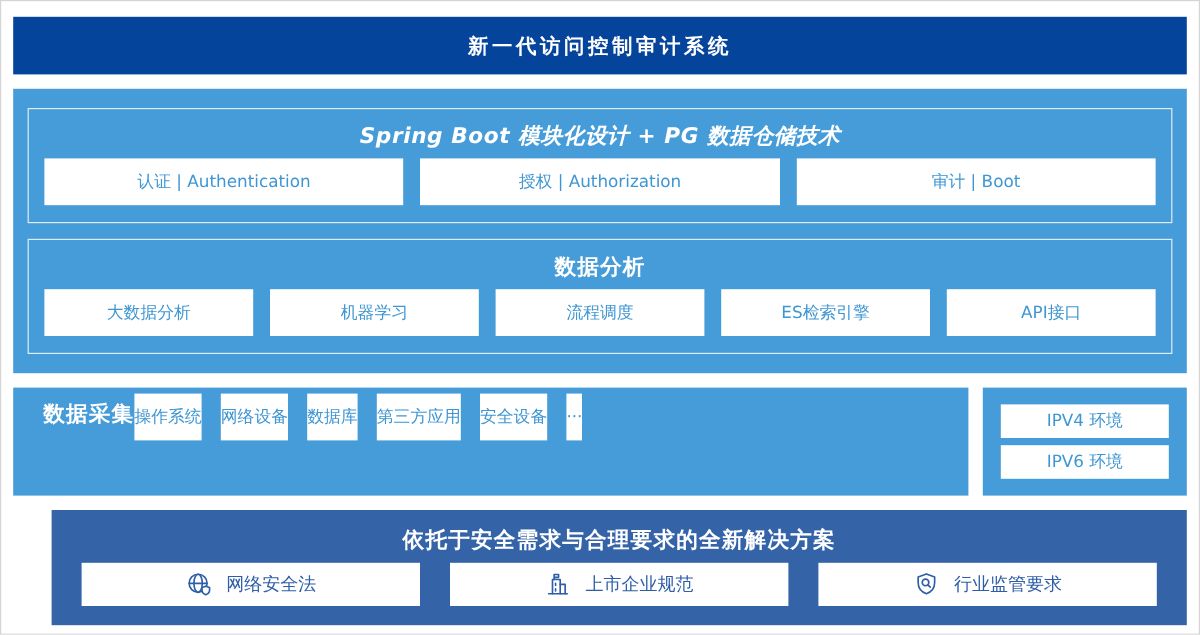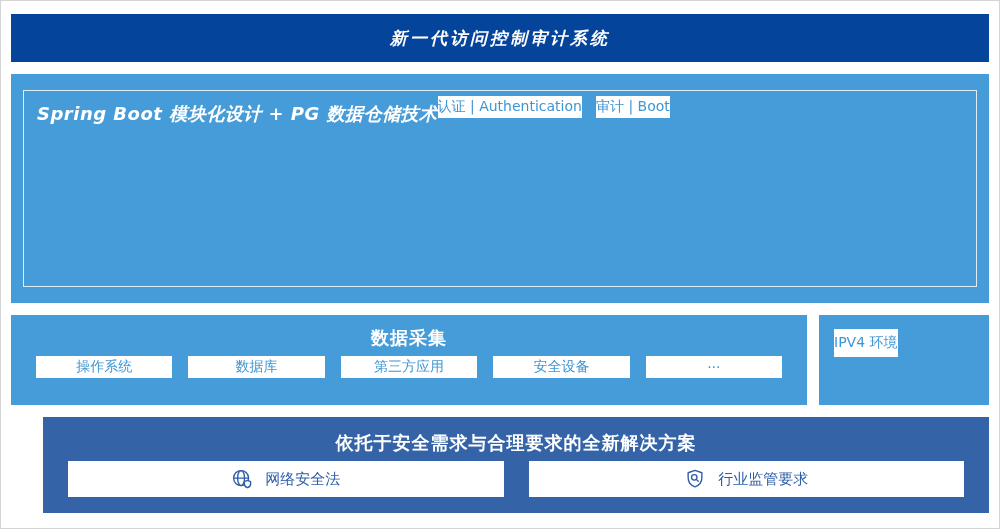--- a/index.html
+++ b/index.html
@@ -9,52 +9,52 @@
     width: 1000px; height: 529px; background: #fff;
     border: 1px solid #d5d5d5;
     padding: 13px 10px; margin: 0 auto;
     display: flex; flex-direction: column; gap: 12px;
   }
   .banner {
     flex: 0 0 48px; background: var(--dark-blue, #05449B);
     display: flex; align-items: center; justify-content: center;
   }
   .banner .title {
-    color: #fff; font-size: 17px; font-weight: bold; letter-spacing: 3px; font-style: italic;
+    color: #fff; font-size: 17px; font-weight: bold; letter-spacing: 3px;
   }
   .panel-light { background: var(--light-blue, #459CD8); }
   .panel-top {
     flex: 0 0 229px; padding: 16px 12px;
     display: flex; flex-direction: column; gap: 13px;
   }
   .sub-panel {
     flex: 1; border: 1px solid rgba(255,255,255,0.82);
-    padding: 5px 13px 14px; display: flex; flex-direction: row;
+    padding: 5px 13px 14px; display: flex; flex-direction: column;
   }
   .sub-title {
     height: 36px; line-height: 36px; text-align: center;
     color: #fff; font-size: 18px; font-weight: bold; letter-spacing: 1px;
   }
   .sub-title.italic { font-style: italic; letter-spacing: 0.5px; }
   .box-row { display: flex; gap: 14px; }
   .box {
-    flex: 1; height: 22px; background: #fff;
+    flex: 1; height: 39px; background: #fff;
     display: flex; align-items: center; justify-content: center;
     font-size: 14px; color: var(--box-text-light, #3E96D3);
     white-space: nowrap;
   }
   .row3 { flex: 0 0 90px; display: flex; gap: 12px; }
   .collection {
     flex: 1; padding: 5px 25px 14px;
-    display: flex; flex-direction: column;
+    display: flex; flex-direction: row;
   }
   .collection .box-row { gap: 16px; }
   .env {
     flex: 0 0 170px; padding: 14px 15px;
-    display: flex; flex-direction: row; gap: 6px;
+    display: flex; flex-direction: column; gap: 6px;
   }
   .env .box { height: 28px; flex: none; }
   .solution {
     flex: 0 0 96px; background: var(--medium-blue, #3463A8);
     padding: 10px 25px 16px; display: flex; flex-direction: column; margin-left: 32px;
   }
   .solution .sub-title { height: 32px; line-height: 32px; margin-bottom: 2px; }
   .solution .box-row { gap: 25px; }
   .solution .box { height: 36px; gap: 12px; font-size: 15px; color: var(--box-text-dark, #2E5EA8); }
   .icon { width: 22px; height: 22px; display: inline-flex; }
@@ -68,42 +68,55 @@
   <header class="banner">
     <div class="title">新一代访问控制审计系统</div>
   </header>
 
   <section class="panel-light panel-top">
 
     <div class="sub-panel">
       <div class="sub-title italic">Spring Boot 模块化设计 + PG 数据仓储技术</div>
       <div class="box-row">
         <div class="box">认证 | Authentication</div>
+        <div class="box">授权 | Authorization</div>
         <div class="box">审计 | Boot</div>
       </div>
     </div>
 
+    <div class="sub-panel">
+      <div class="sub-title">数据分析</div>
+      <div class="box-row">
+        <div class="box">大数据分析</div>
+        <div class="box">机器学习</div>
+        <div class="box">流程调度</div>
+        <div class="box">ES检索引擎</div>
+        <div class="box">API接口</div>
+      </div>
+    </div>
 
   </section>
 
   <div class="row3">
 
     <section class="panel-light collection">
       <div class="sub-title">数据采集</div>
       <div class="box-row">
         <div class="box">操作系统</div>
+        <div class="box">网络设备</div>
         <div class="box">数据库</div>
         <div class="box">第三方应用</div>
         <div class="box">安全设备</div>
         <div class="box">···</div>
       </div>
     </section>
 
     <section class="panel-light env">
       <div class="box">IPV4 环境</div>
+      <div class="box">IPV6 环境</div>
     </section>
 
   </div>
 
   <section class="solution">
     <div class="sub-title">依托于安全需求与合理要求的全新解决方案</div>
     <div class="box-row">
 
       <div class="box">
         <span class="icon">
@@ -111,20 +124,32 @@
             <circle cx="11" cy="11" r="8.2"></circle>
             <ellipse cx="11" cy="11" rx="3.8" ry="8.2"></ellipse>
             <path d="M3 11h16"></path>
             <path d="M18 13.6l3.4 1.3v2.5c0 2.1-1.5 3.4-3.4 4.1-1.9-.7-3.4-2-3.4-4.1v-2.5z" fill="#ffffff"></path>
           </svg>
         </span>
         <span>网络安全法</span>
       </div>
 
 
+      <div class="box">
+        <span class="icon">
+          <svg viewBox="0 0 24 24">
+            <path d="M3.5 20.5h17"></path>
+            <path d="M7 20.5V7.5h7v13"></path>
+            <path d="M14 12h4.5v8.5"></path>
+            <path d="M8.5 7.5V3h4v2.6h-4"></path>
+            <path d="M9.8 11v2M9.8 16v2"></path>
+          </svg>
+        </span>
+        <span>上市企业规范</span>
+      </div>
 
       <div class="box">
         <span class="icon">
           <svg viewBox="0 0 24 24">
             <path d="M12 2.5l7.5 2.7v5.1c0 5-3 8.6-7.5 10.2-4.5-1.6-7.5-5.2-7.5-10.2V5.2z"></path>
             <circle cx="11.2" cy="10.2" r="3"></circle>
             <path d="M13.4 12.4l2.1 2.1"></path>
           </svg>
         </span>
         <span>行业监管要求</span>

